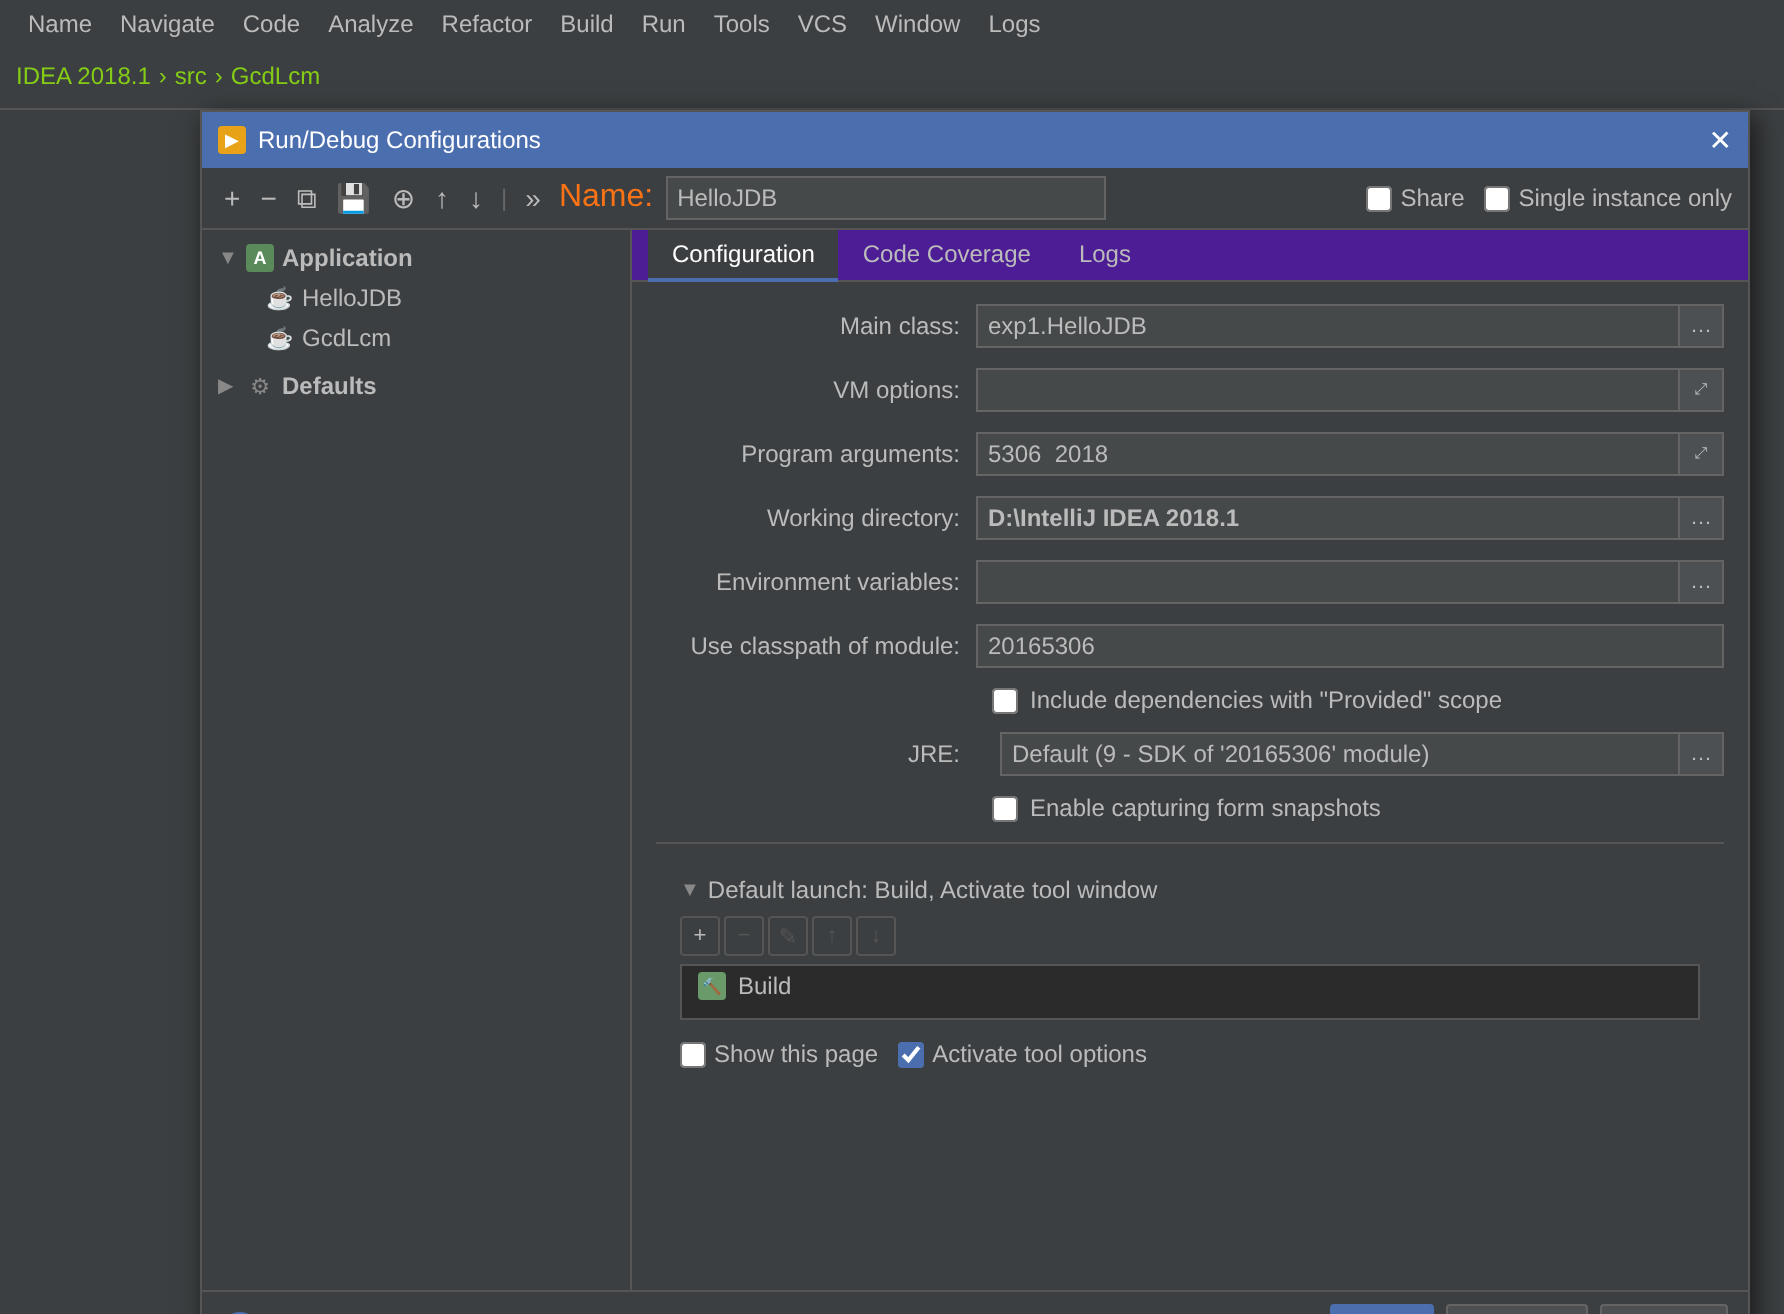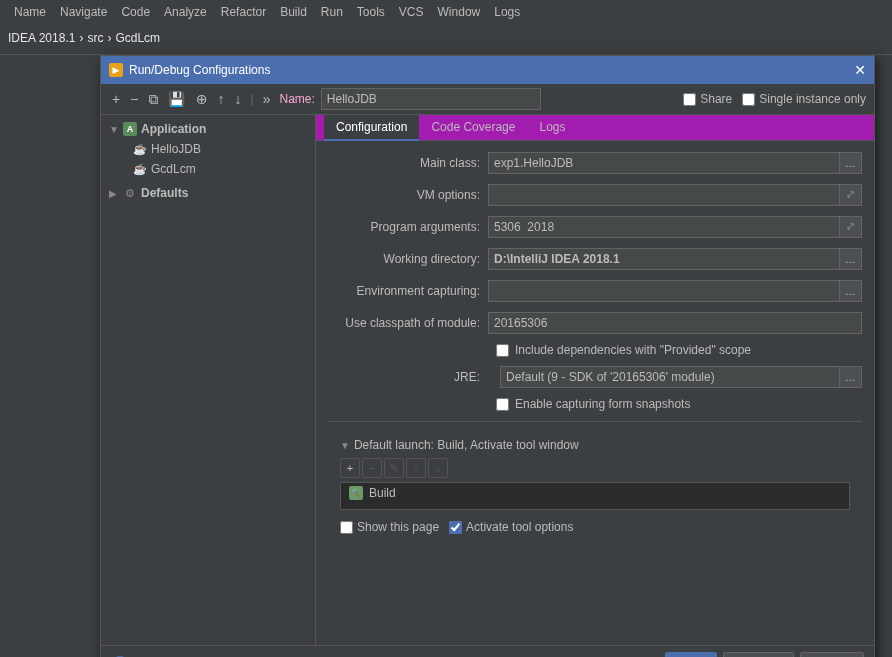--- a/index.html
+++ b/index.html
@@ -80,21 +80,21 @@
       background: none;
       border: none;
       color: #bbbbbb;
       cursor: pointer;
       font-size: 14px;
       padding: 2px 3px;
       border-radius: 2px;
     }
     .toolbar-separator { color: #666; margin: 0 2px; }
 
-    .name-label { color: #f9a8d4; font-size: 12px; }
+    .name-label { color: #f97316; font-size: 16px; }
     .name-input {
       flex: 0 0 220px;
       height: 22px;
       background: #45494a;
       border: 1px solid #646464;
       color: #bbbbbb;
       padding: 2px 5px;
       font-size: 12px;
     }
 
@@ -178,21 +178,21 @@
       flex: 1;
       background: #3c3f41;
       overflow-y: auto;
       padding: 0;
     }
 
     
     .config-tabs {
       display: flex;
       border-bottom: 1px solid #555;
-      background: #a21caf;
+      background: #4c1d95;
       padding: 0 8px;
     }
 
     .tab-btn {
       padding: 5px 12px;
       font-size: 12px;
       border: none;
       background: none;
       color: #bbbbbb;
       cursor: pointer;
@@ -430,21 +430,21 @@
     .ide-toolbar {
       display: flex;
       align-items: center;
       height: 28px;
       gap: 4px;
     }
 
     .breadcrumb-area {
       display: flex;
       font-size: 12px;
-      color: #e5e5e5;
+      color: #84cc16;
       gap: 4px;
     }
 
     
     .watermark {
       position: absolute;
       bottom: 28px;
       right: 20px;
       font-size: 42px;
       font-weight: bold;
@@ -579,21 +579,21 @@
           <span class="form-label underline">Working directory:</span>
           <div class="form-input-with-btn">
             <div class="select-wrapper" style="flex:1;">
               <input class="form-input" type="text" style="width: 100%; font-weight: bold;" value="D:\IntelliJ IDEA 2018.1">
             </div>
             <button class="form-ellipsis-btn">…</button>
           </div>
         </div>
 
         <div class="form-row">
-          <span class="form-label underline">Environment capturing:</span>
+          <span class="form-label underline">Environment variables:</span>
           <div class="form-input-with-btn">
             <input class="form-input" type="text" style="">
             <button class="form-ellipsis-btn">…</button>
           </div>
         </div>
 
         <div class="form-row">
           <span class="form-label">Use classpath of module:</span>
           <div style="flex:1; display:flex; position:relative;">
             <select class="form-select" style="flex:1;">

